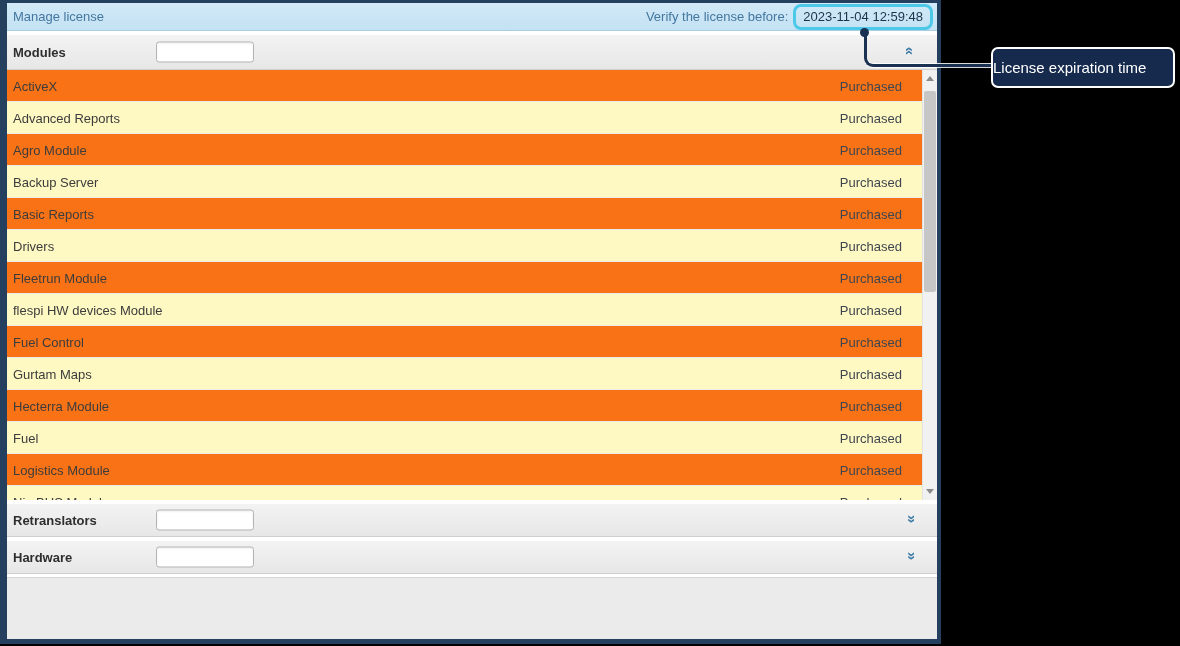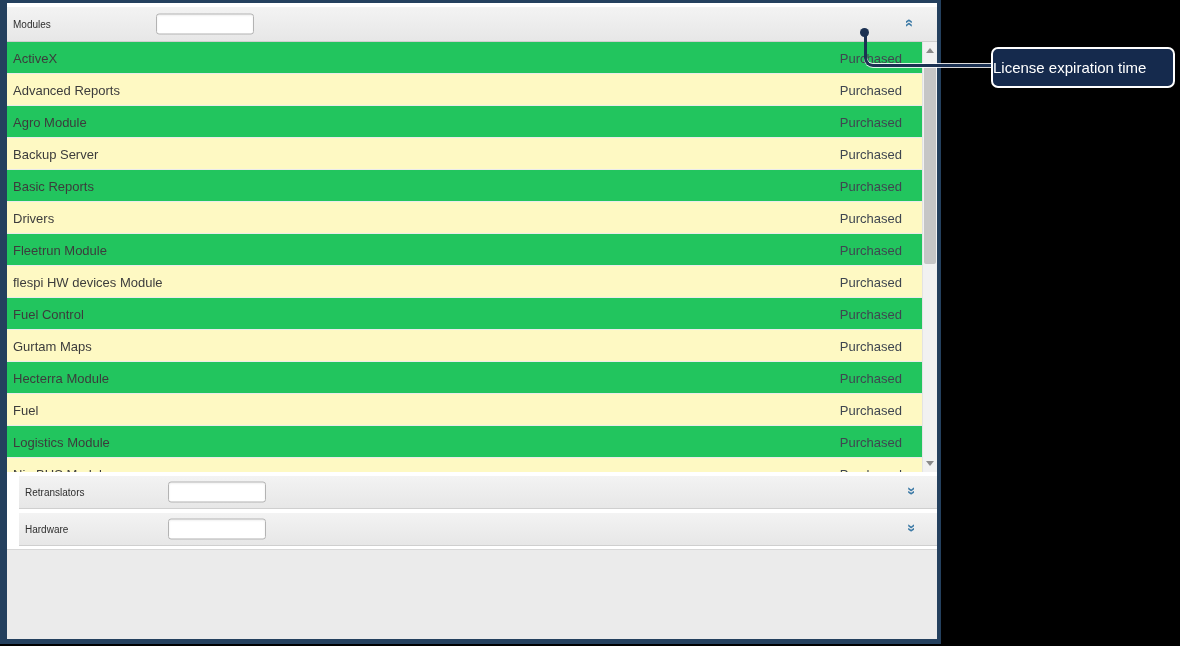--- a/index.html
+++ b/index.html
@@ -65,24 +65,24 @@
   
   .gap { height:3px; flex:0 0 3px; background:#fff; }
   .gap4 { height:3px; flex:0 0 3px; background:#fff; }
   .group-row {
     height:36px; flex:0 0 36px;
     background:linear-gradient(#f3f3f3,#e7e7e7);
     border-top:1px solid #ffffff;
     border-bottom:1px solid #cfcfcf;
     position:relative;
   }
-  .group-row.short { height:34px; flex:0 0 34px;margin-left:12px; }
+  .group-row.short { height:34px; flex:0 0 34px; }
   .group-label {
     position:absolute; left:6px; top:50%; transform:translateY(-50%);
-    font-size:10px; font-weight:normal; color:#2e2e2e;
+    font-size:13px; font-weight:bold; color:#2e2e2e;
   }
   .group-filter {
     position:absolute; left:149px; top:50%; transform:translateY(-50%);
     width:98px; height:21px;
     border:1px solid #b3b3b3; border-radius:3px;
     background:#fff;
     box-shadow:inset 0 1px 2px rgba(0,0,0,0.08);
     font-size:12px; padding:0 4px;
     font-family:"Liberation Sans", sans-serif;
   }
@@ -103,21 +103,21 @@
     background:#fff;
   }
   .rows {
     position:absolute; left:0; top:0; right:15px;
   }
   .mrow {
     height:32px;
     border-bottom:1px solid #ebebeb;
     position:relative;
     font-size:13px; color:#3c3c3c;
-    background:#22c55e;
+    background:#f97316;
   }
   .mrow.alt { background:#fef9c3; }
   .mrow .mname {
     position:absolute; left:6px; top:50%; transform:translateY(-50%);
   }
   .mrow .mstatus {
     position:absolute; right:20px; top:50%; transform:translateY(-50%);
     font-size:13px; color:#3f4650;
   }
 
@@ -173,20 +173,26 @@
     display:flex; align-items:center; justify-content:flex-start;
     color:#ffffff; font-size:15px;
     z-index:21;
   }
 </style>
 </head>
 <body>
 
 <div class="dialog">
 
+  <div class="titlebar">
+    <span>Manage license</span>
+    <span class="spacer"></span>
+    <span class="verify-label">Verify the license before:</span>
+    <span class="date-box">2023-11-04 12:59:48</span>
+  </div>
 
 
   <div class="gap"></div>
 
   <div class="group-row">
     <span class="group-label">Modules</span>
     <input class="group-filter" type="text" value="" style="">
     <span class="chevron up">«</span>
   </div>
 

